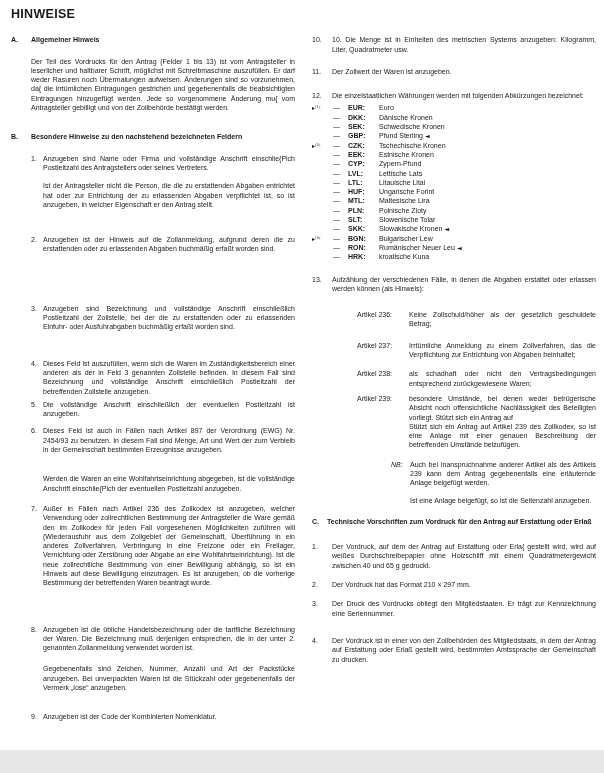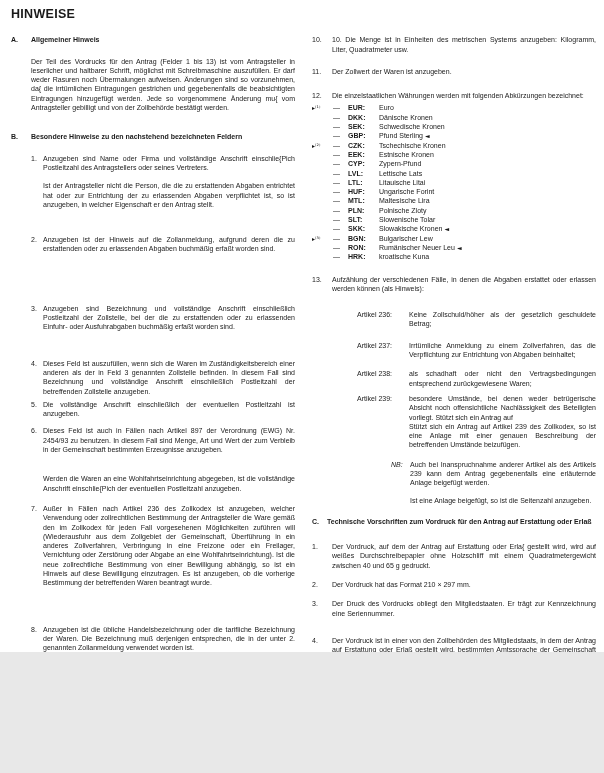--- a/index.html
+++ b/index.html
@@ -1,17 +1,17 @@
 <!DOCTYPE html>
 <html><head>
 <meta charset="utf-8">
 <style>
   html,body { margin:0; padding:0; background:#e8e8e8; }
   .page {
-    width:604px; height:652px; box-sizing:border-box;
+    width:604px; height:750px; box-sizing:border-box;
     background:#ffffff; color:#1a1a1a;
     font-family:"Liberation Sans", sans-serif;
     font-size:7px; line-height:9.3px;
     padding:8px 9px 0 11px; overflow:hidden;
   }
   .doc-title { font-size:12.5px; font-weight:700; letter-spacing:.3px; margin:2px 0 16px 0; }
   .columns { display:flex; gap:17px; align-items:flex-start; }
   .col { width:284px; flex-shrink:0; }
 
   .sec-head { display:flex; font-weight:700; }

